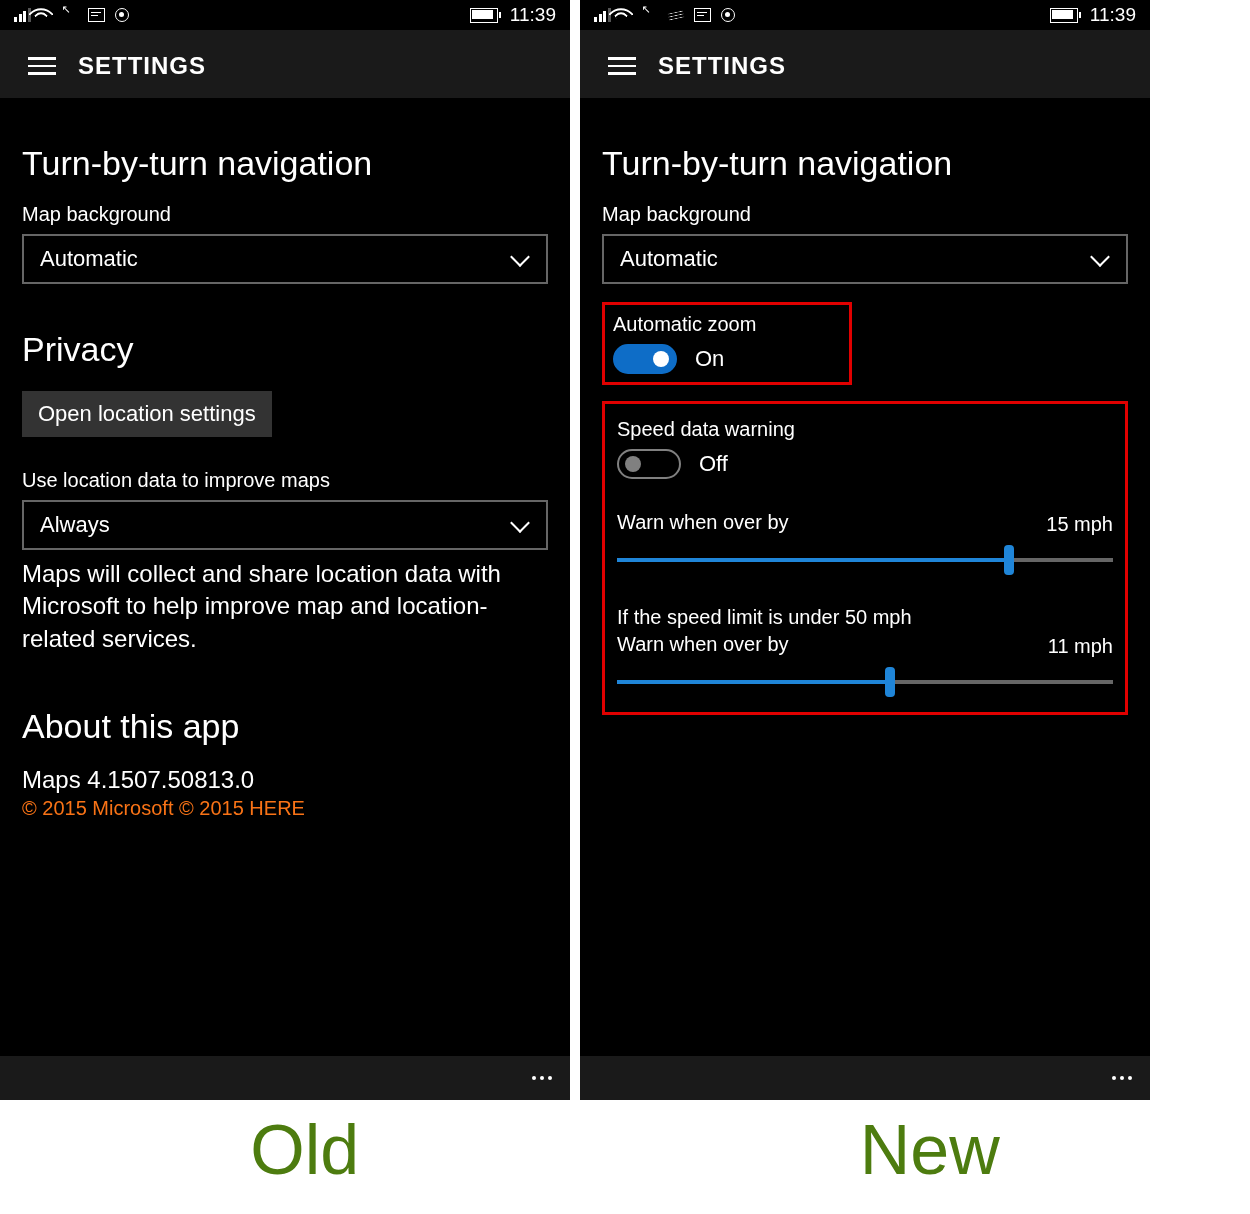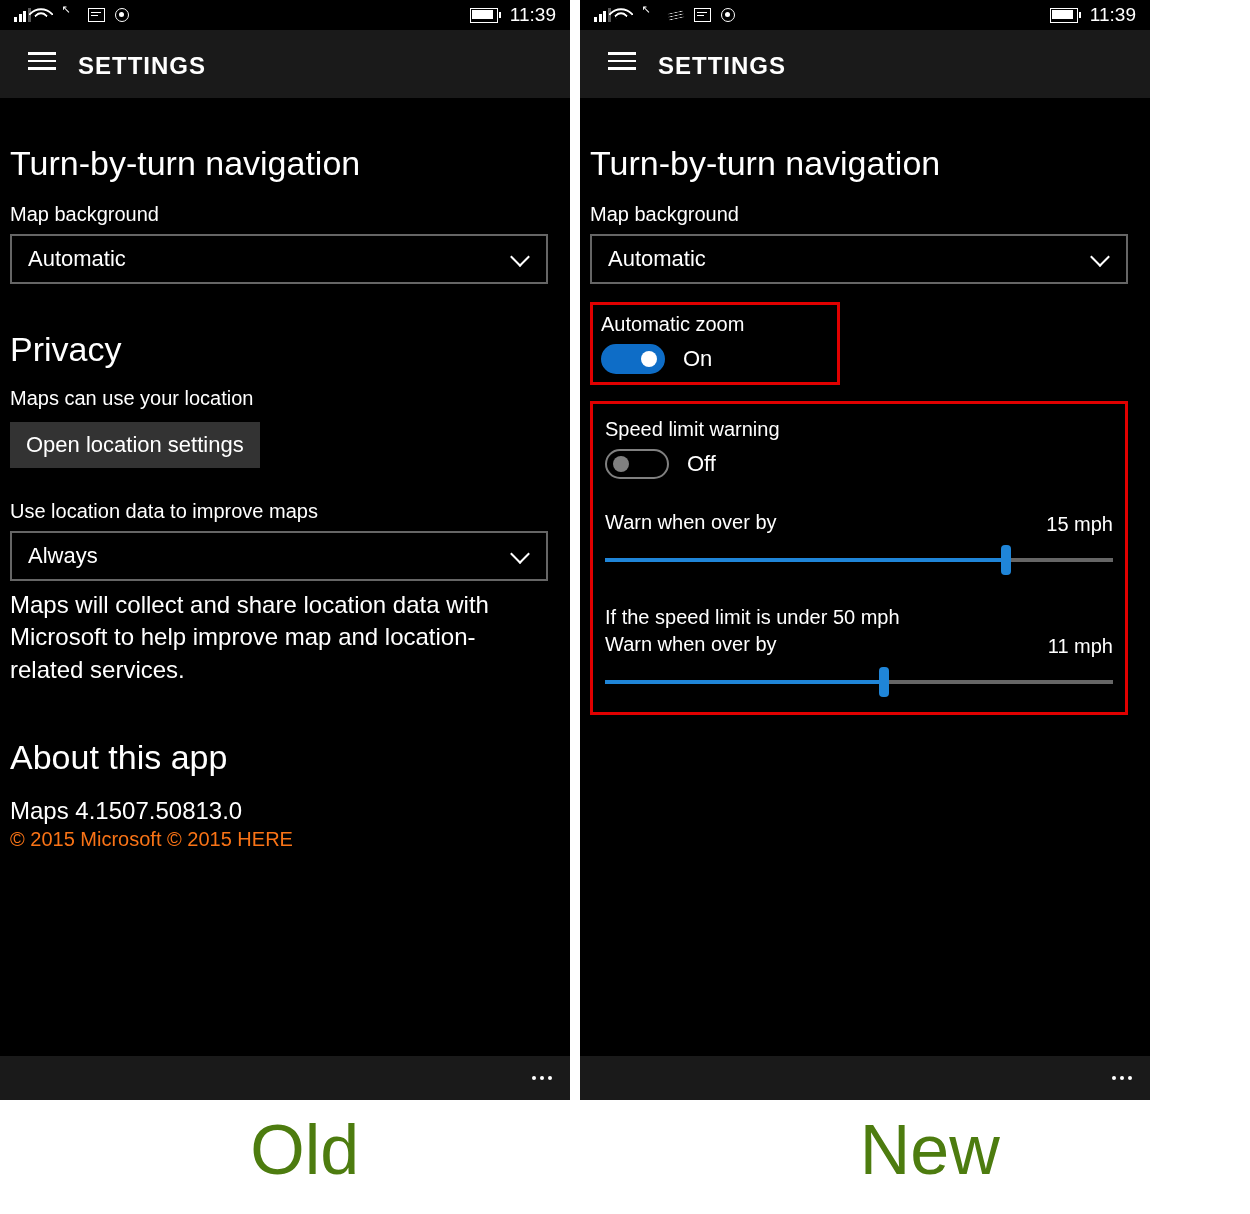--- a/index.html
+++ b/index.html
@@ -170,21 +170,21 @@
       width:21px;
       background:#fff;
     }
     .clock{
       font-size:19px;
       font-weight:300;
     }
     
     .app-header {
       display: flex;
-      align-items: flex-start;
+      align-items: center;
       gap: 22px;
       padding: 22px 20px 18px 28px;
       background:#1a1a1a;
     }
     .hamburger {
       display: inline-flex;
       flex-direction: column;
       gap: 5px;
     }
     .hamburger span {
@@ -192,21 +192,21 @@
       height: 2.5px;
       background: #fff;
     }
     .app-title {
       font-size: 24px;
       font-weight: 600;
       letter-spacing: 1px;
     }
     
     .content {
-      padding: 46px 22px 0 10px;
+      padding: 46px 22px 0 22px;
       flex: 1;
       overflow: hidden;
     }
     .section-title {
       font-size: 34px;
       font-weight: 300;
       margin-bottom: 20px;
     }
     .subheading {
       font-size: 34px;
@@ -406,21 +406,20 @@
 
     <div class="content">
       <div class="section-title">Turn-by-turn navigation</div>
       <div class="field-label">Map background</div>
       <div class="select-box">
         <span>Automatic</span>
         <span class="chevron-down"></span>
       </div>
 
       <div class="subheading">Privacy</div>
-      <div class="field-label">Maps can use your location</div>
       <button class="gray-button">Open location settings</button>
 
       <div class="field-label" style="margin-top:32px;">Use location data to improve maps</div>
       <div class="select-box">
         <span>Always</span>
         <span class="chevron-down"></span>
       </div>
       <div class="small-text">Maps will collect and share location data with Microsoft to help improve map and location-related services.</div>
 
       <div class="subheading" style="margin-top:52px;">About this app</div>
@@ -485,21 +484,21 @@
         <div class="field-label">Automatic zoom</div>
         <div class="toggle-row">
           <div class="toggle on">
               <div class="knob"></div>
             </div>
           <span class="toggle-label">On</span>
         </div>
       </div>
 
       <div class="highlight" style="margin-top:16px; padding:14px 12px 28px 12px;">
-        <div class="field-label">Speed limit warning</div>
+        <div class="field-label">Speed data warning</div>
         <div class="toggle-row">
           <div class="toggle off">
               <div class="knob"></div>
             </div>
           <span class="toggle-label">Off</span>
         </div>
 
         <div class="slider-block">
           <div class="slider-header">
             <div class="slider-desc">

